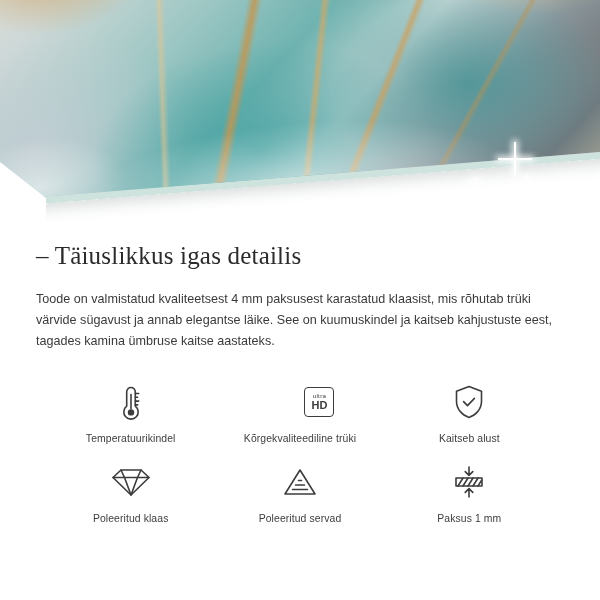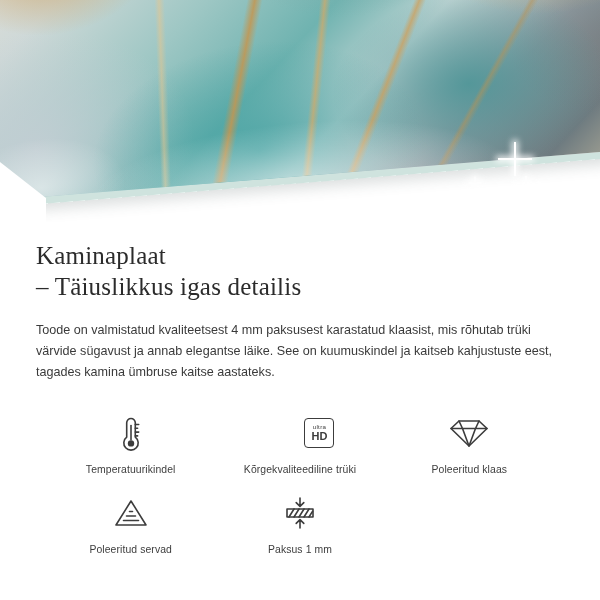--- a/index.html
+++ b/index.html
@@ -180,21 +180,20 @@
       <div class="hero-wash"></div>
     </div>
     <div class="hero-mask-left"></div>
     <div class="sparkle sparkle-a"></div>
     <div class="sparkle sparkle-b"></div>
     <div class="sparkle sparkle-c"></div>
   </div>
 
   <div class="content">
     <h1 class="title">
-      <span>Kaminaplaat</span>
       <span class="line2">– Täiuslikkus igas detailis</span>
     </h1>
     <p class="body-copy">Toode on valmistatud kvaliteetsest 4 mm paksusest karastatud klaasist, mis rõhutab trüki värvide sügavust ja annab elegantse läike. See on kuumuskindel ja kaitseb kahjustuste eest, tagades kamina ümbruse kaitse aastateks.</p>
 
     <div class="features">
 
       <div class="feature">
         <div class="feature-icon">
           <svg width="36" height="40" viewBox="0 0 36 40">
             <path class="stroke" d="M18 5.5c-2.4 0-4.3 1.9-4.3 4.3v14.4a7.2 7.2 0 1 0 8.6 0V9.8c0-2.4-1.9-4.3-4.3-4.3z"></path>
@@ -209,20 +208,29 @@
       <div class="feature">
         <div class="feature-icon">
           <div class="hd-box">
             <span class="hd-top">ultra</span>
             <span class="hd-bot">HD</span>
           </div>
         </div>
         <div class="feature-label">Kõrgekvaliteediline trüki</div>
       </div>
 
+      <div class="feature">
+        <div class="feature-icon">
+          <svg width="38" height="40" viewBox="0 0 38 40">
+            <path class="stroke" d="M19 4.5 6.5 9.2v10.1c0 7.4 5.2 14 12.5 16.2 7.3-2.2 12.5-8.8 12.5-16.2V9.2L19 4.5z"></path>
+            <path class="stroke" d="m13.6 19.6 3.9 4 6.9-7.2"></path>
+          </svg>
+        </div>
+        <div class="feature-label">Kaitseb alust</div>
+      </div>
 
       <div class="feature">
         <div class="feature-icon">
           <svg width="42" height="36" viewBox="0 0 42 36">
             <path class="stroke" d="M11 6h20l8 7.5L21 31 3 13.5 11 6z"></path>
             <path class="stroke" d="M3 13.5h36M11 6l3.5 7.5L21 31M31 6l-3.5 7.5L21 31M14.5 13.5h13"></path>
           </svg>
         </div>
         <div class="feature-label">Poleeritud klaas</div>
       </div>

